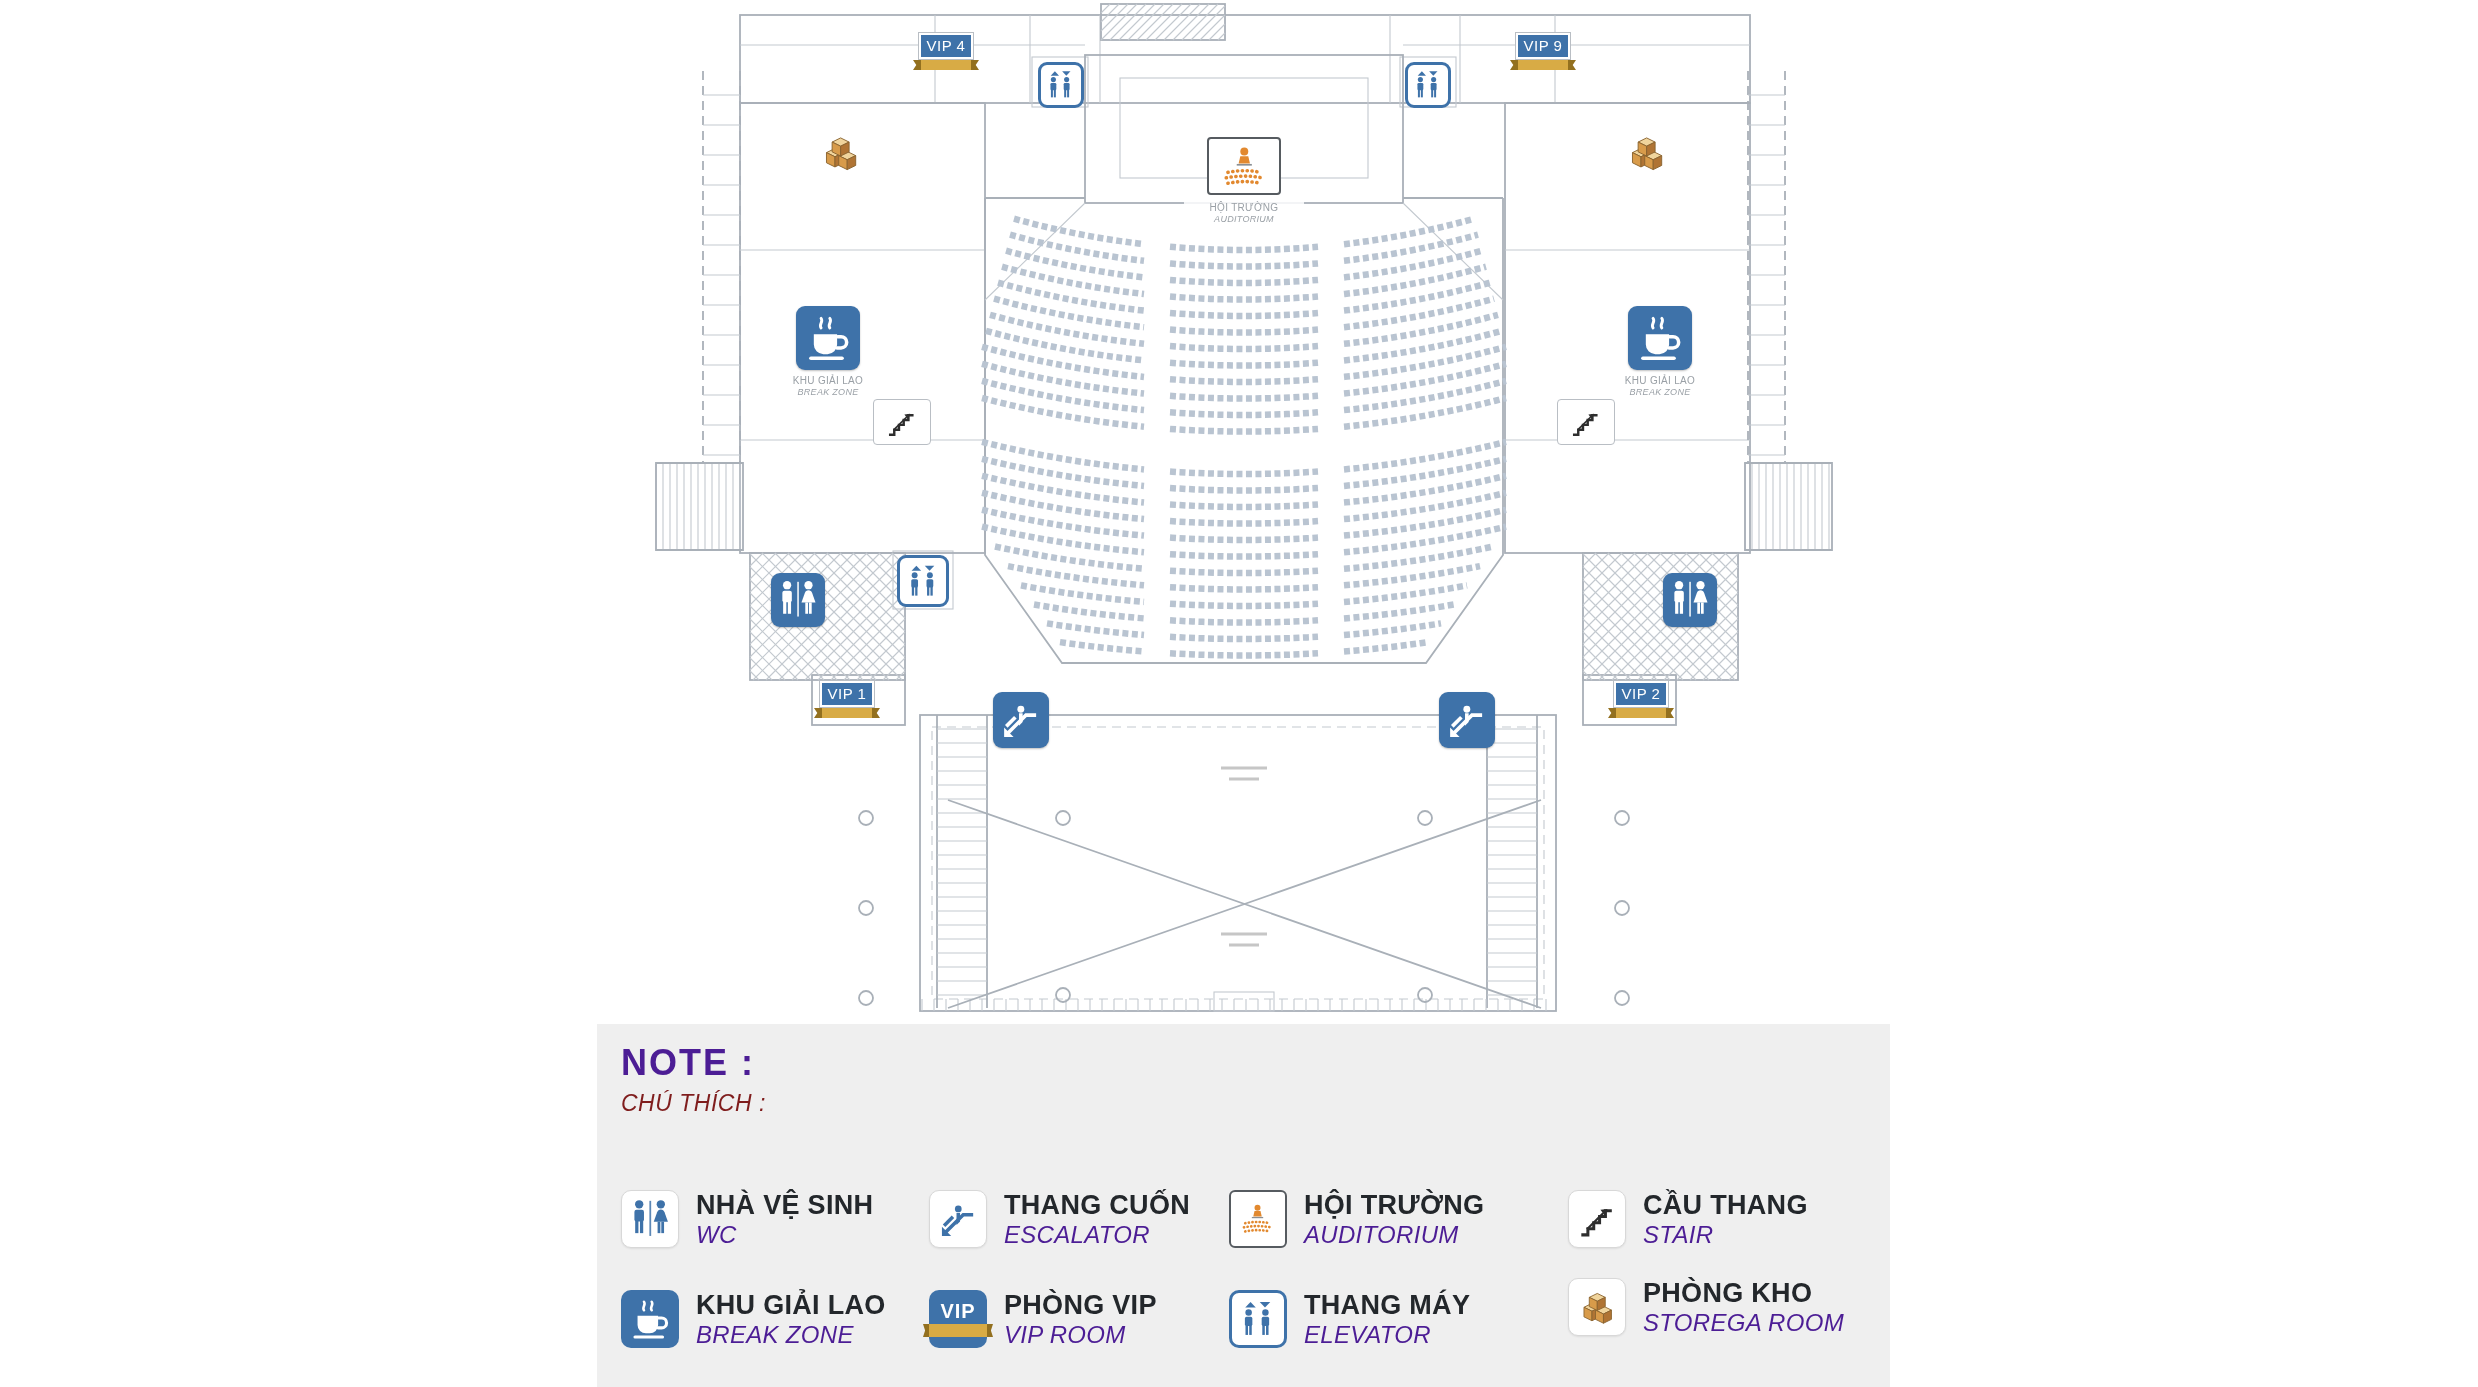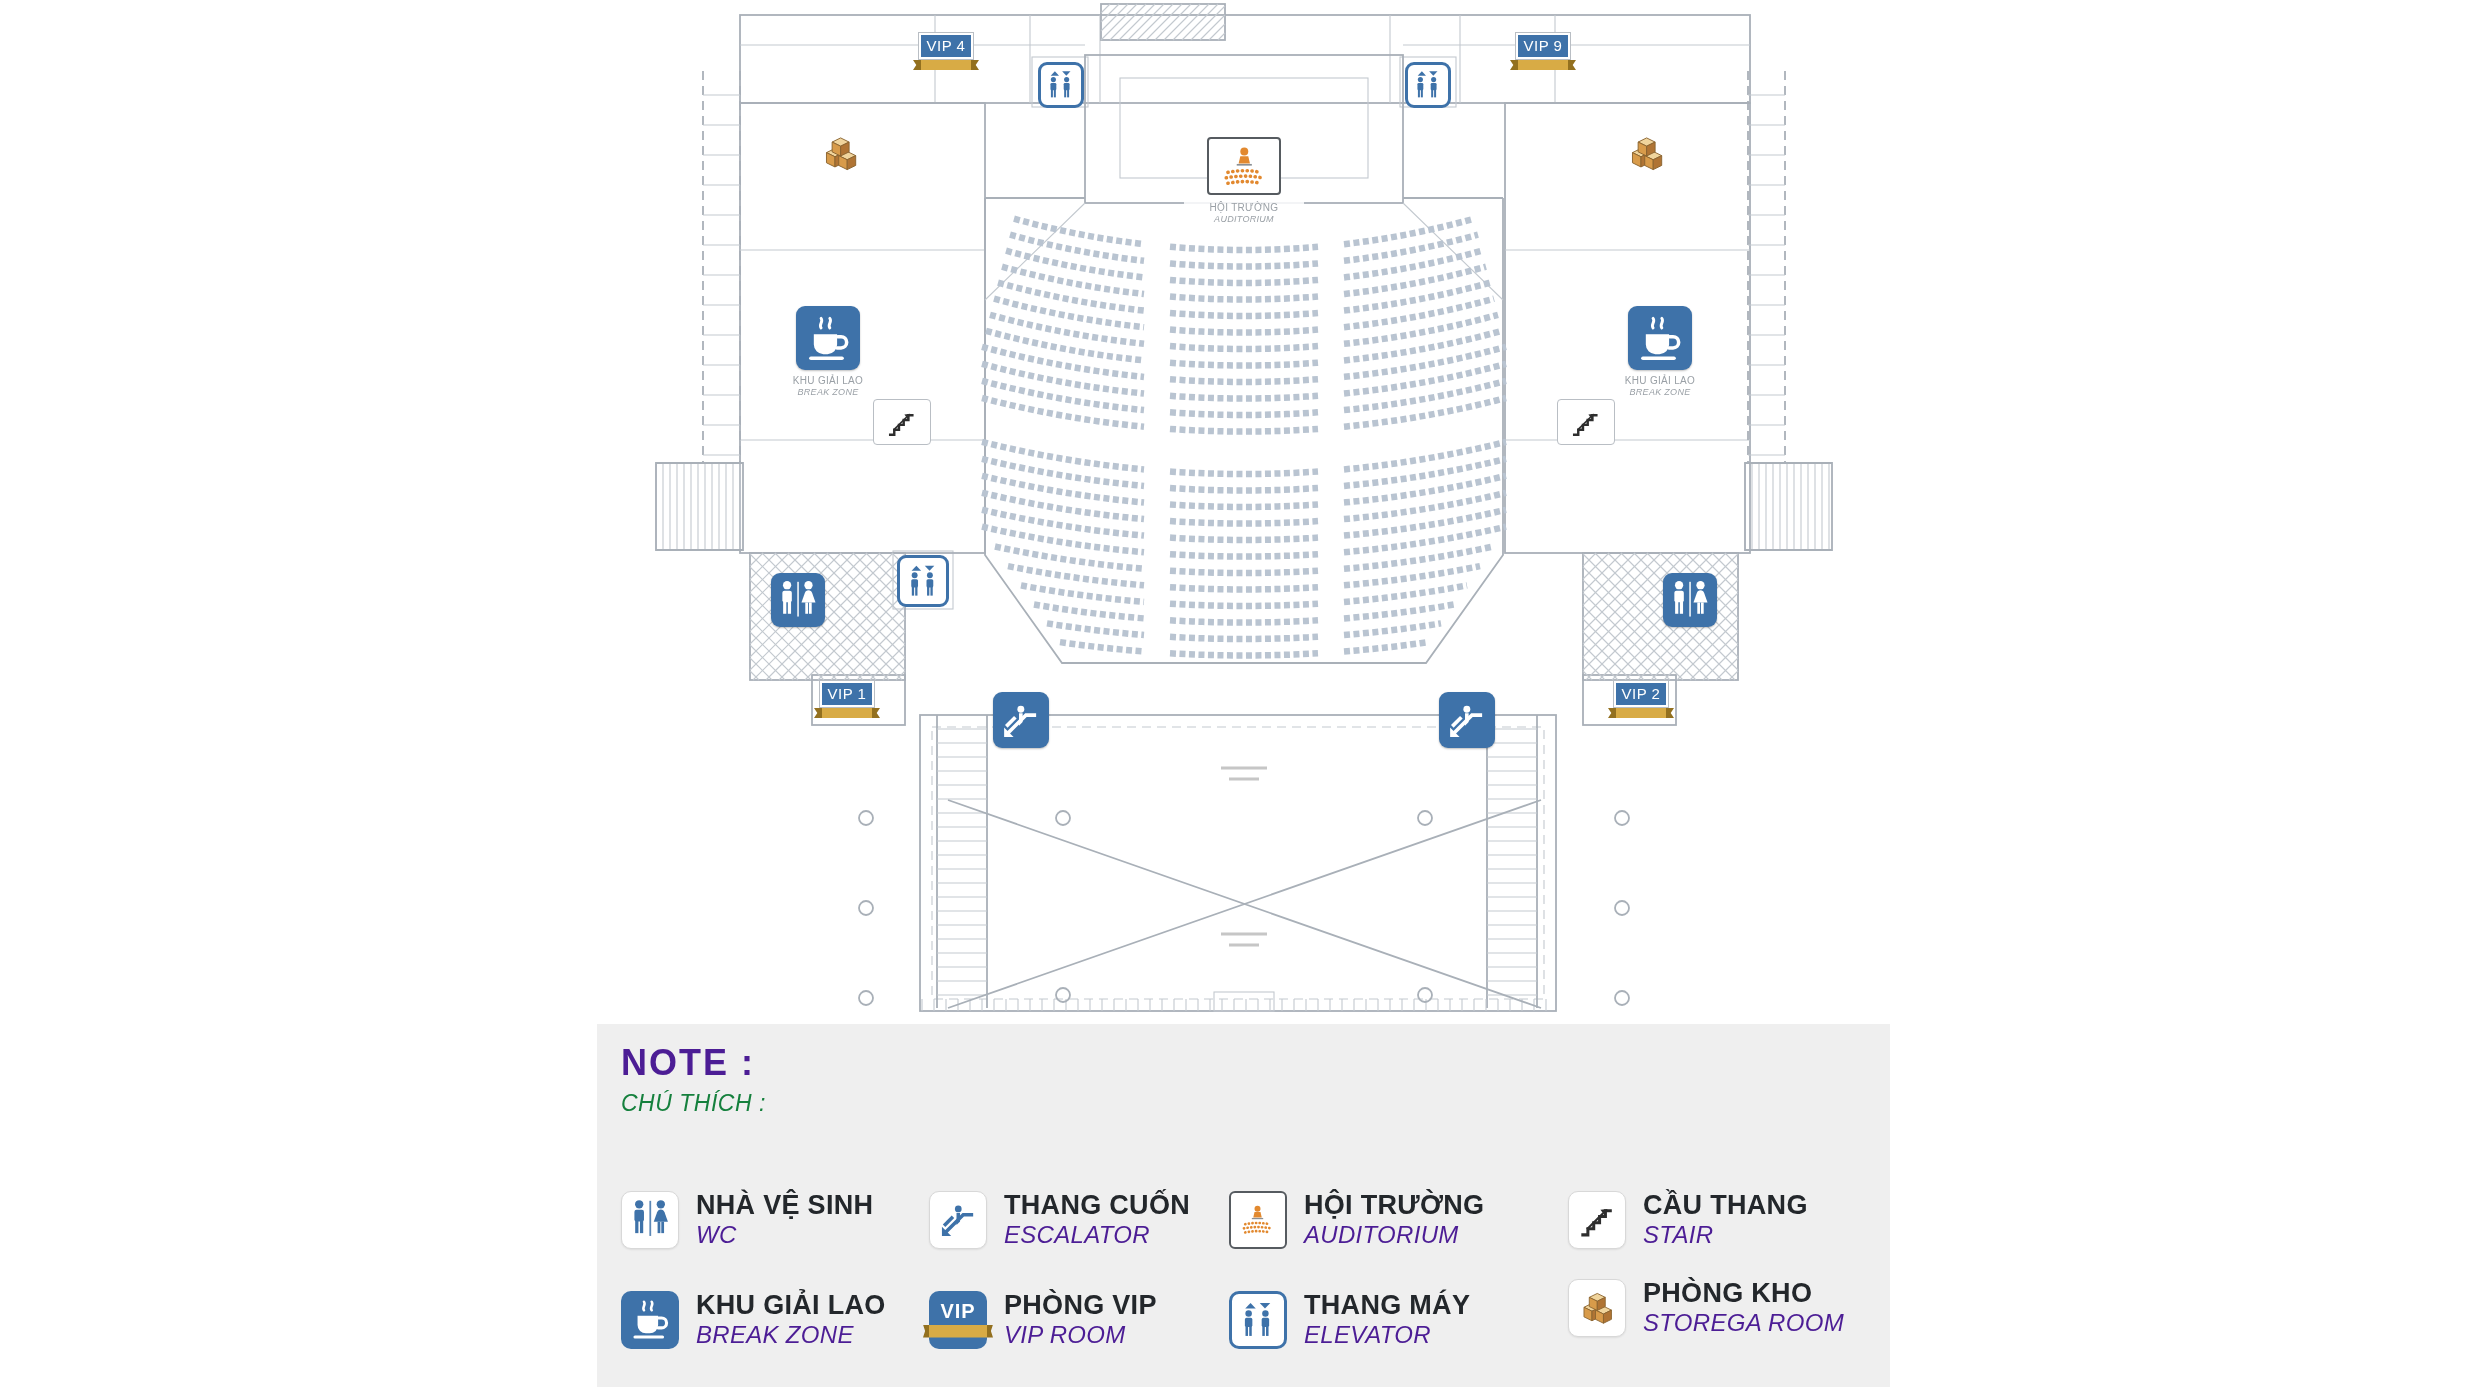--- a/index.html
+++ b/index.html
@@ -27,22 +27,22 @@
   .vip-badge .ribbon{height:10px;margin-top:1px;
       background:linear-gradient(90deg,#93701f 0 12%,#d8ab45 12% 88%,#93701f 88% 100%);
       clip-path:polygon(0 0,100% 0,95% 50%,100% 100%,0 100%,5% 50%);}
   
   .plan-tinylabel{position:absolute;width:120px;text-align:center;font-size:10px;line-height:1.3;
       color:#9aa0a6;letter-spacing:.3px;background:rgba(255,255,255,.85);}
   .plan-tinylabel .en{font-style:italic;font-size:9px;}
   
   .legend{position:absolute;left:597px;top:1024px;width:1293px;height:363px;background:#efefef;}
   .legend-title{position:absolute;left:24px;top:18px;font-size:36px;font-weight:800;color:#4c1d95;letter-spacing:2px;}
-  .legend-subtitle{position:absolute;left:24px;top:66px;font-size:23px;font-style:italic;color:#15803d;letter-spacing:.5px;}
-  .legend-item{position:absolute;display:flex;align-items:center;gap:17px;}
+  .legend-subtitle{position:absolute;left:24px;top:66px;font-size:23px;font-style:italic;color:#7f1d1d;letter-spacing:.5px;}
+  .legend-item{position:absolute;display:flex;gap:17px;}
   .licon{width:58px;height:58px;flex:0 0 auto;display:flex;align-items:center;justify-content:center;
          border-radius:10px;box-sizing:border-box;}
   .licon svg{width:76%;height:76%;}
   .lwhite{background:#fff;border:1.5px solid #d8d8d8;color:#3e72a9;box-shadow:0 1px 2px rgba(0,0,0,.08);}
   .laud{background:#fff;border:2px solid #565b60;border-radius:6px;}
   .lblue{background:#3e72a9;color:#fff;}
   .lblueborder{background:#fff;border:3px solid #3e72a9;color:#3e72a9;}
   .ltext .vi{font-size:27px;font-weight:700;color:#23272b;letter-spacing:.3px;}
   .ltext .en{font-size:24px;font-style:italic;color:#4c1d95;margin-top:0;letter-spacing:.3px;}
   .vipbox{position:relative;overflow:visible;}

